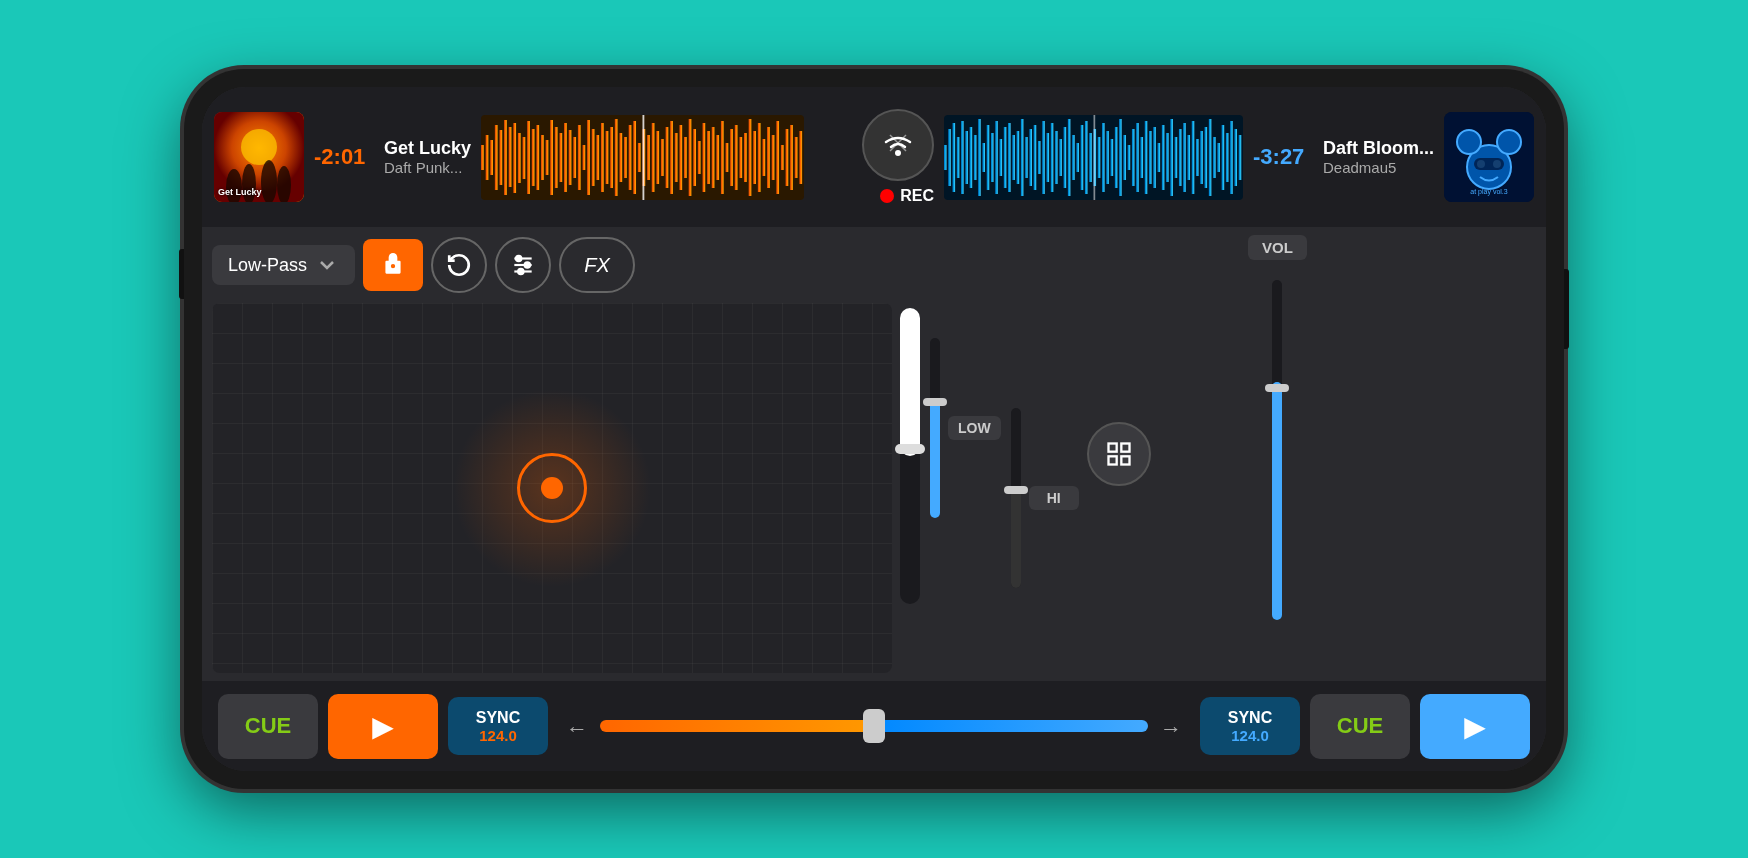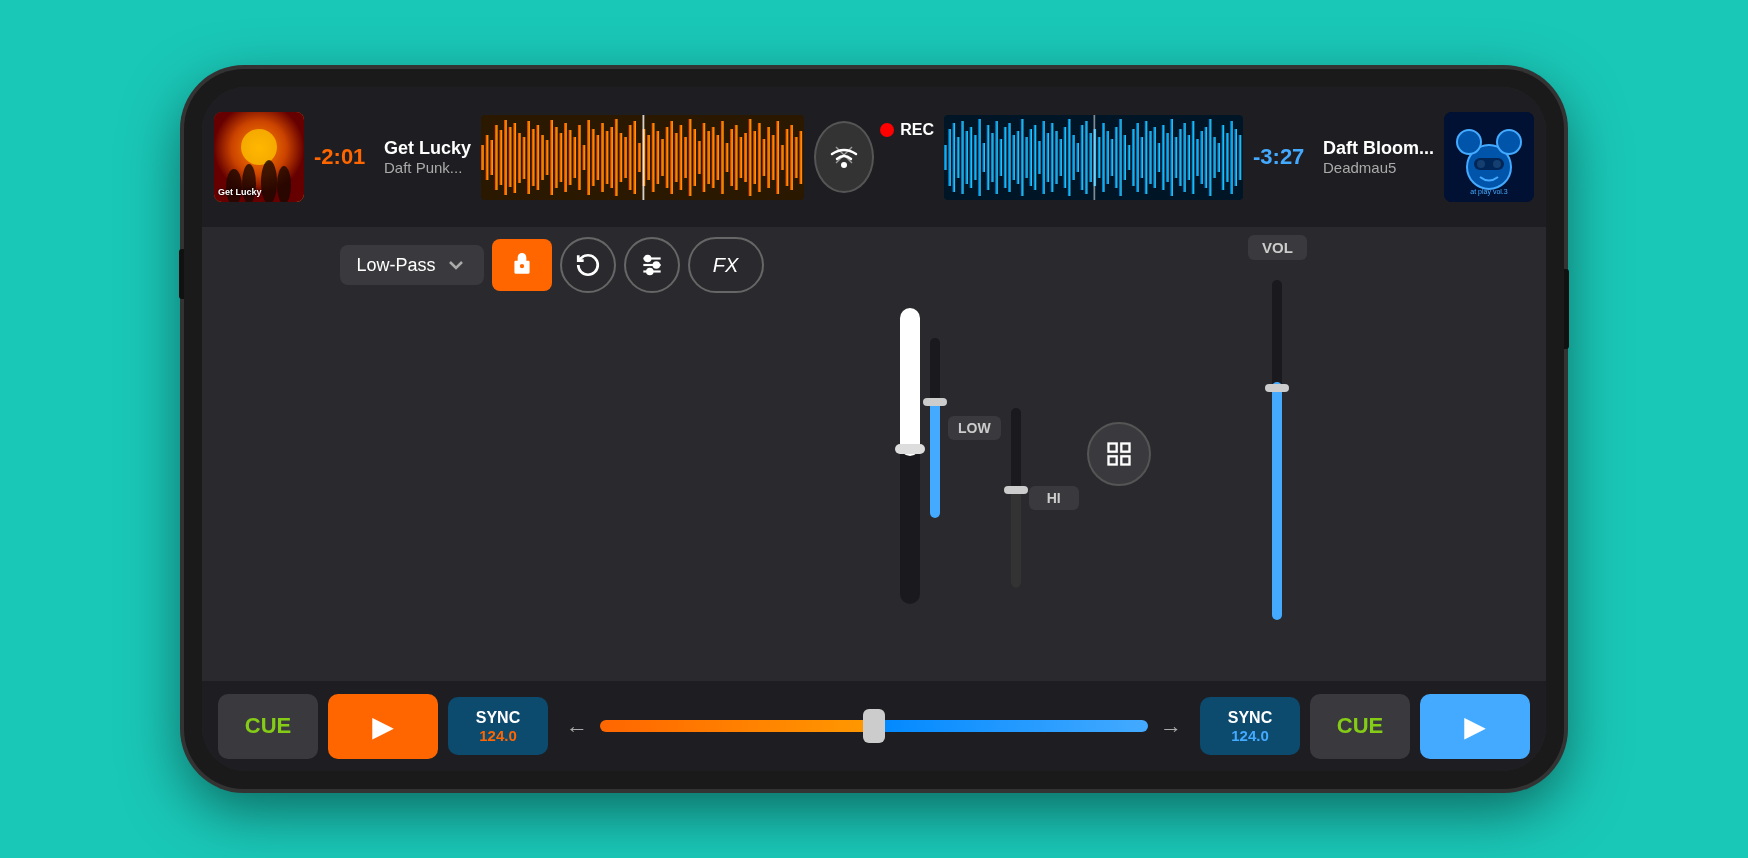--- a/index.html
+++ b/index.html
@@ -113,22 +113,22 @@
       position: relative;
     }
     .waveform-right {
       background: #001525;
       position: relative;
     }
 
     
     .center-col {
       display: flex;
-      flex-direction: row;
-      align-items: flex-start;
+      flex-direction: column;
+      align-items: flex-end;
       width: 120px;
       flex-shrink: 0;
       gap: 6px;
       padding: 4px 0;
     }
     .wifi-btn {
       width: 72px;
       height: 72px;
       border-radius: 50%;
       background: #333;
@@ -162,21 +162,20 @@
       padding: 8px 10px;
       gap: 8px;
     }
 
     
     .left-panel {
       display: flex;
       flex-direction: column;
       width: 680px;
       gap: 8px;
-      align-items: center;
     }
     .filter-row {
       display: flex;
       align-items: center;
       gap: 8px;
       height: 60px;
     }
     .filter-dropdown {
       display: flex;
       align-items: center;

